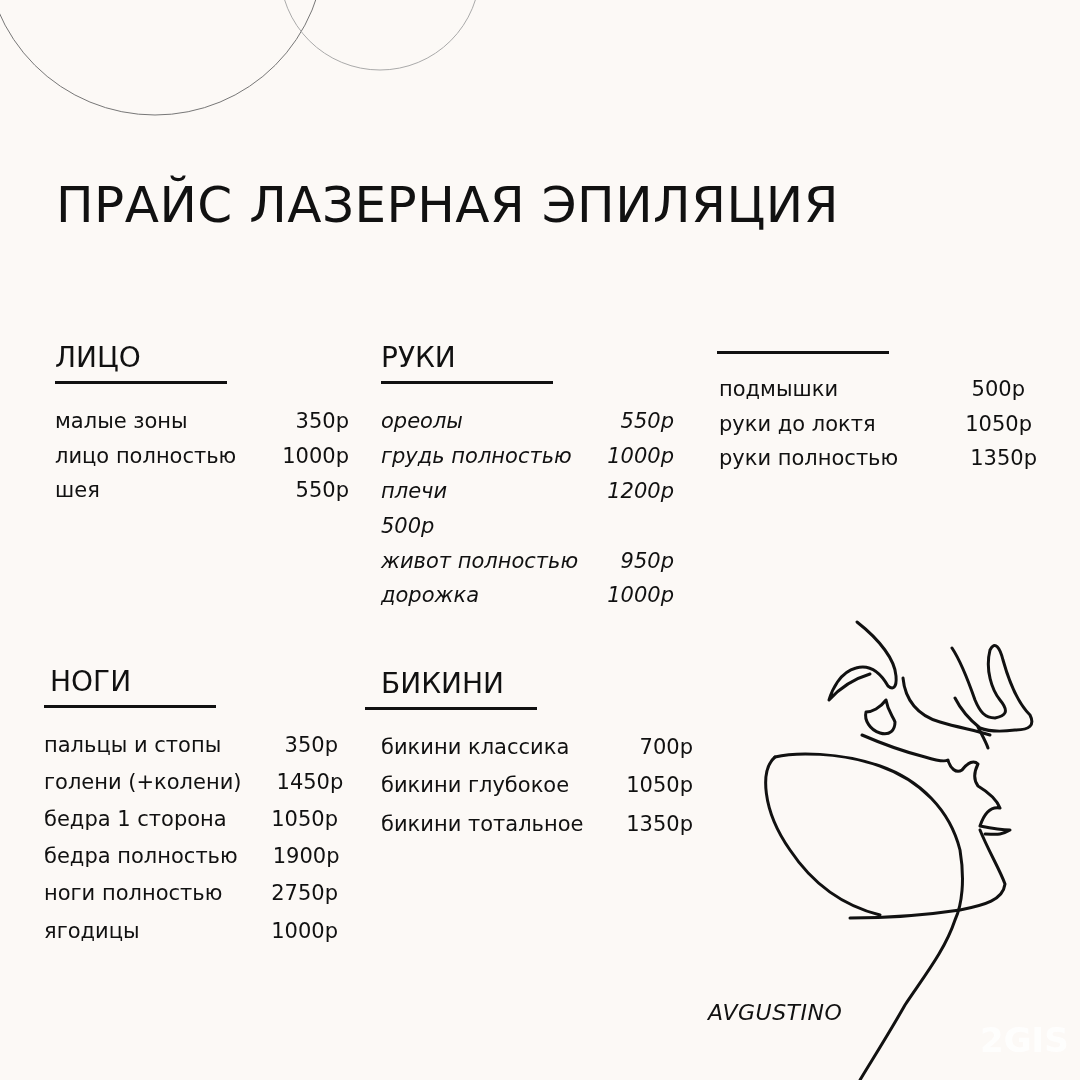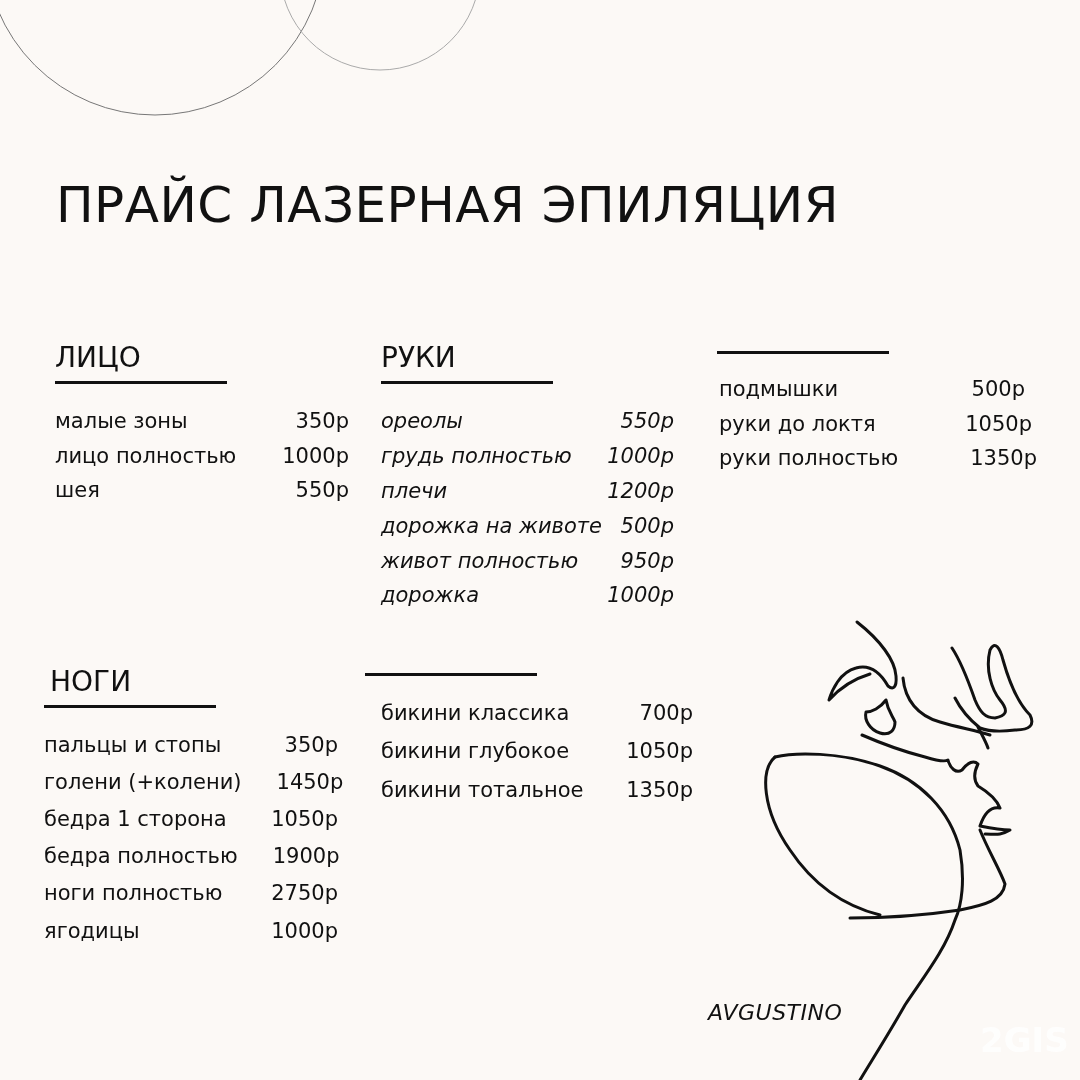--- a/index.html
+++ b/index.html
@@ -107,21 +107,20 @@
       </div>
     <div class="row">
         <span>грудь полностью</span>
         <span class="price">1000р</span>
       </div>
     <div class="row">
         <span>плечи</span>
         <span class="price">1200р</span>
       </div>
     <div class="row">
-        <span>дорожка на животе</span>
         <span class="price">500р</span>
       </div>
     <div class="row">
         <span>живот полностью</span>
         <span class="price">950р</span>
       </div>
     <div class="row">
         <span>дорожка</span>
         <span class="price">1000р</span>
       </div>
@@ -171,20 +170,21 @@
         <span class="price">2750р</span>
       </div>
     <div class="row">
         <span>ягодицы</span>
         <span class="price">1000р</span>
       </div>
   </div>
 </div>
 
 <div class="section" id="sec-bikini">
+  <div class="head">БИКИНИ</div>
   <div class="rule" style="width:172px"></div>
   <div class="rows">
     <div class="row">
         <span>бикини классика</span>
         <span class="price">700р</span>
       </div>
     <div class="row">
         <span>бикини глубокое</span>
         <span class="price">1050р</span>
       </div>

